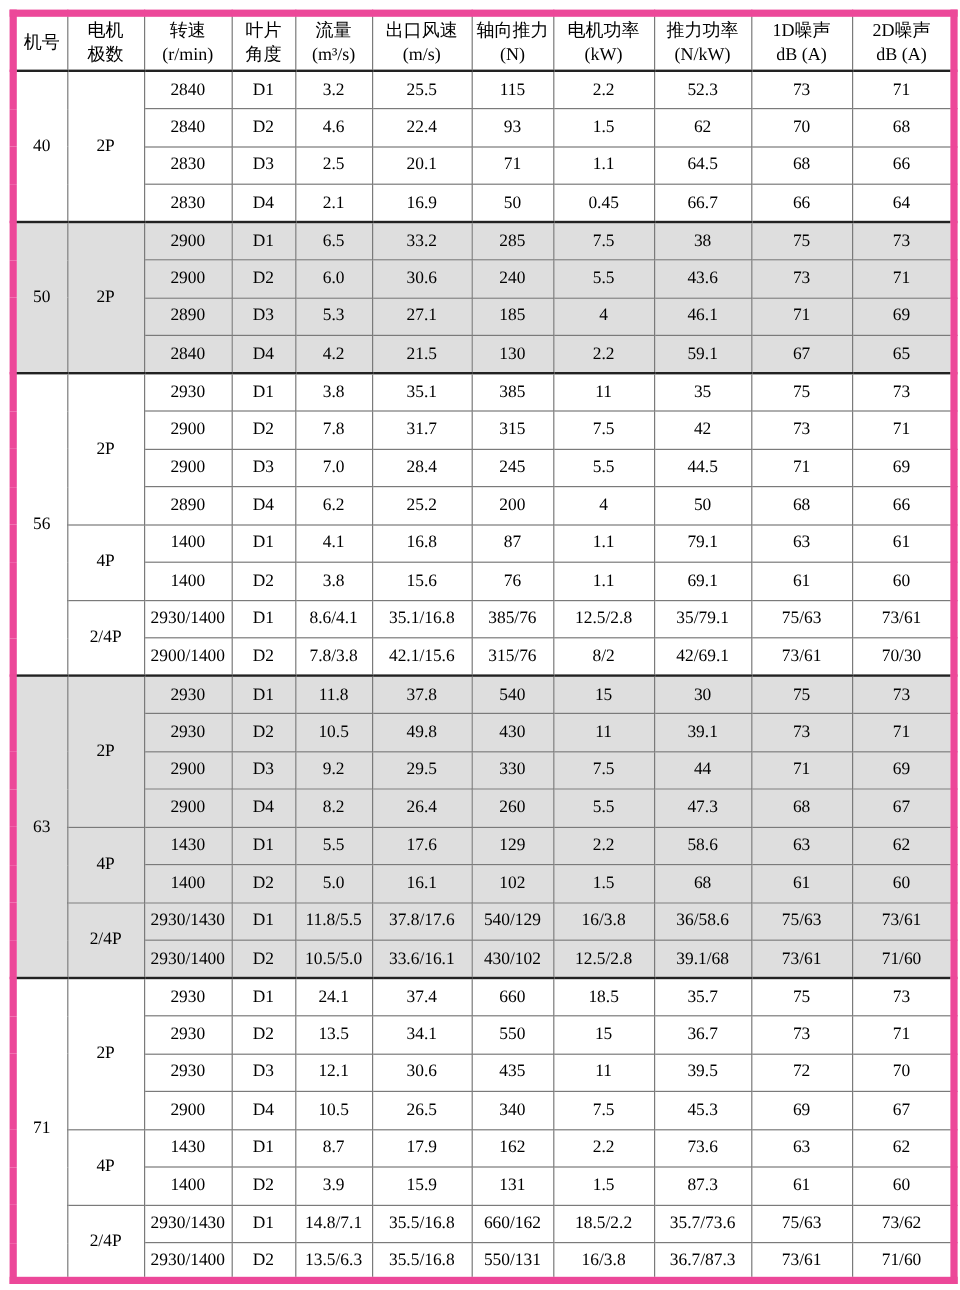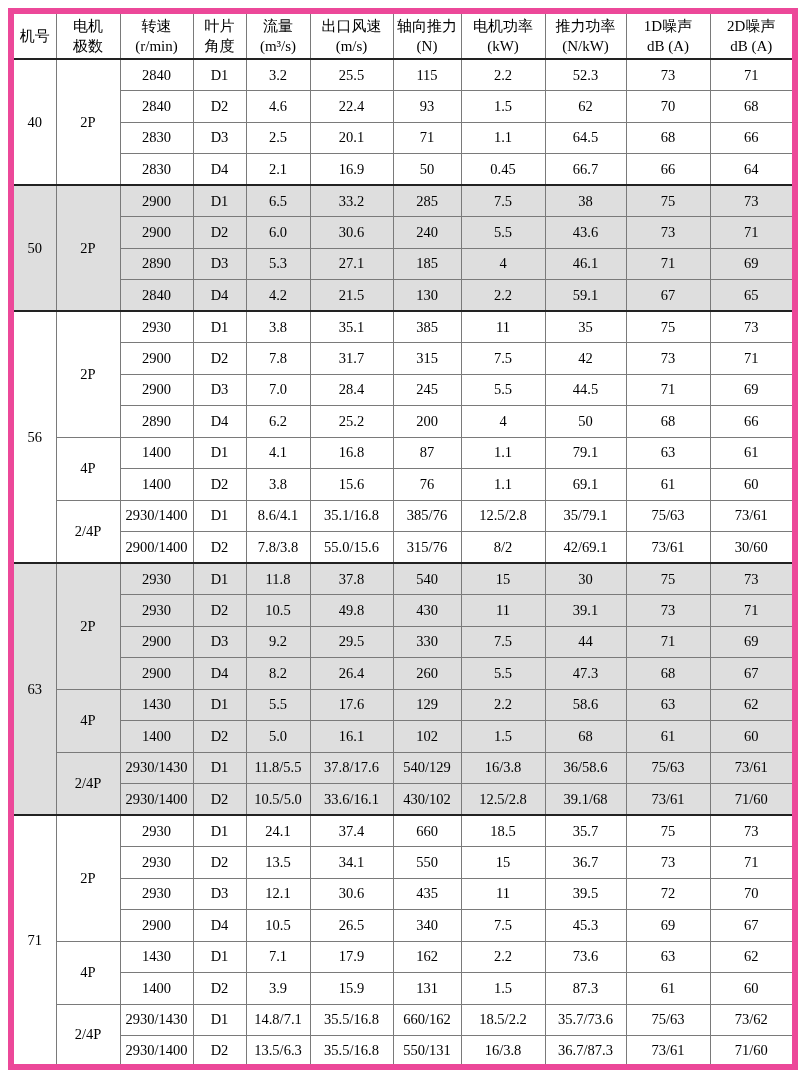--- a/index.html
+++ b/index.html
@@ -275,26 +275,26 @@
         <td>385/76</td>
         <td>12.5/2.8</td>
         <td>35/79.1</td>
         <td>75/63</td>
         <td>73/61</td>
       </tr>
       <tr>
         <td>2900/1400</td>
         <td>D2</td>
         <td>7.8/3.8</td>
-        <td>55.0/15.6</td>
+        <td>42.1/15.6</td>
         <td>315/76</td>
         <td>8/2</td>
         <td>42/69.1</td>
         <td>73/61</td>
-        <td>30/60</td>
+        <td>70/30</td>
       </tr>
       <tr class="shaded block-start">
         <td rowspan="8">63</td>
         <td rowspan="4">2P</td>
         <td>2930</td>
         <td>D1</td>
         <td>11.8</td>
         <td>37.8</td>
         <td>540</td>
         <td>15</td>
@@ -424,21 +424,21 @@
         <td>340</td>
         <td>7.5</td>
         <td>45.3</td>
         <td>69</td>
         <td>67</td>
       </tr>
       <tr>
         <td rowspan="2">4P</td>
         <td>1430</td>
         <td>D1</td>
-        <td>7.1</td>
+        <td>8.7</td>
         <td>17.9</td>
         <td>162</td>
         <td>2.2</td>
         <td>73.6</td>
         <td>63</td>
         <td>62</td>
       </tr>
       <tr>
         <td>1400</td>
         <td>D2</td>

